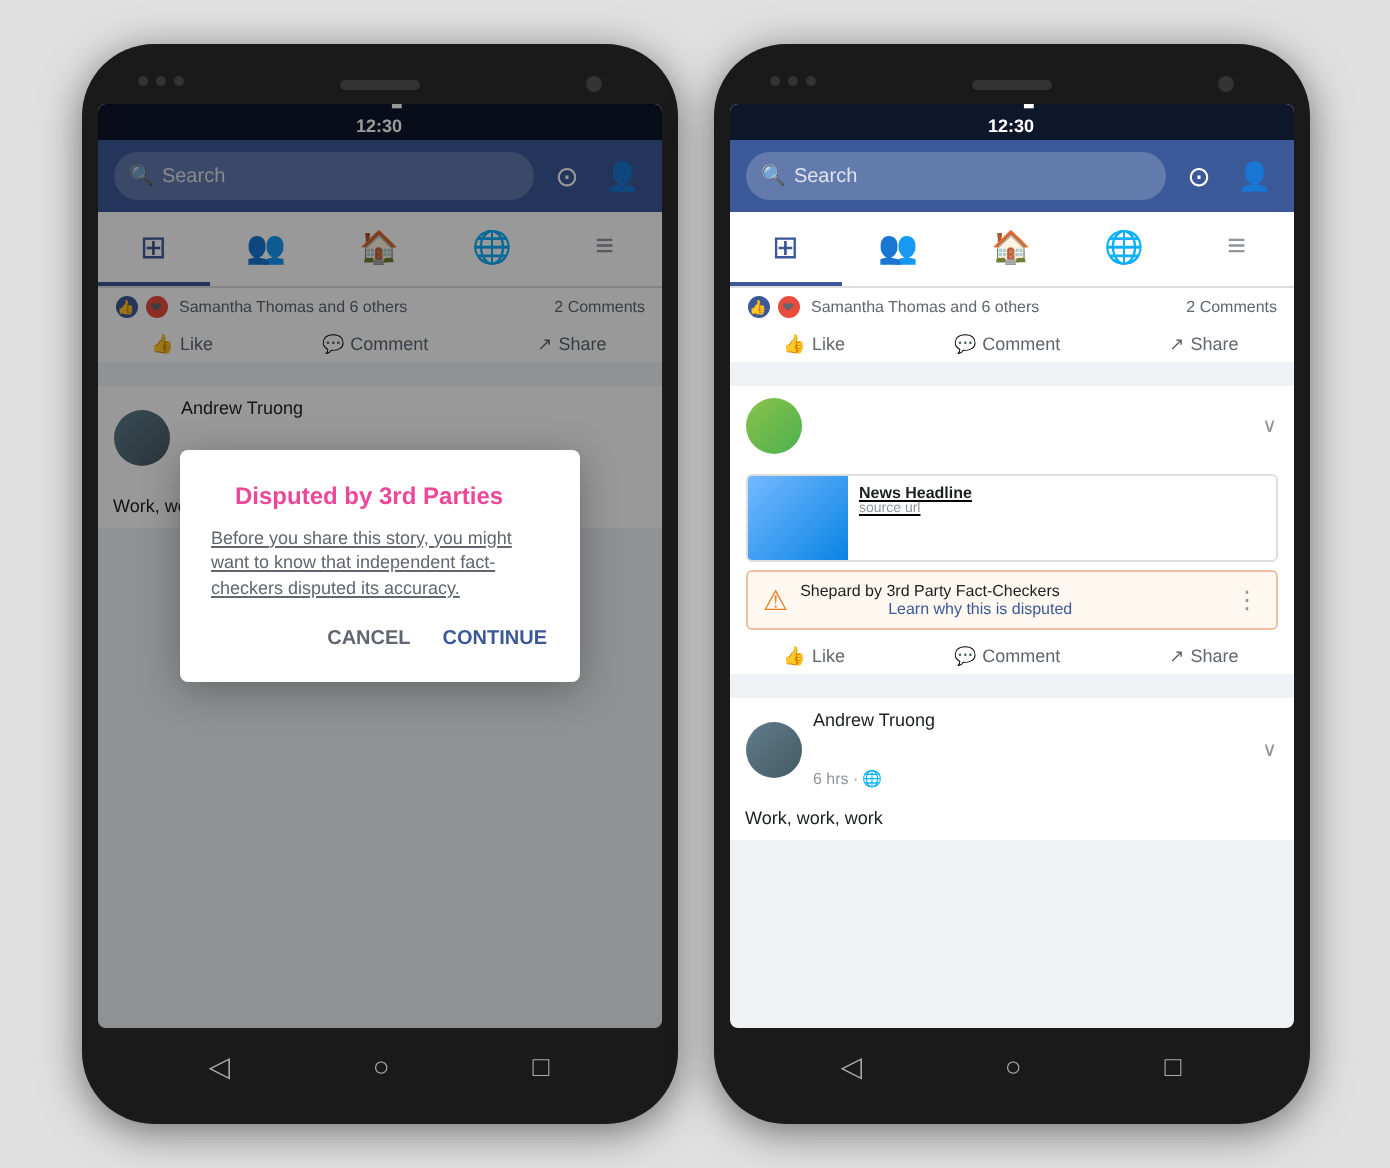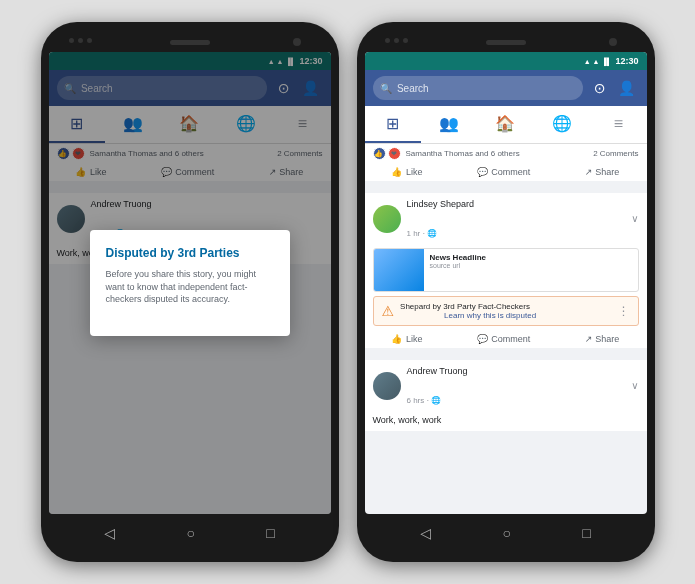--- a/index.html
+++ b/index.html
@@ -81,27 +81,28 @@
       align-items: center;
       padding: 4px 20px;
     }
     .nav-btn {
       color: #aaa;
       font-size: 14px;
       cursor: pointer;
     }
     
     .status-bar {
-      background: #0f766e;
+      background: #0f172a;
       display: flex;
       justify-content: flex-end;
       align-items: center;
       padding: 2px 8px;
       height: 18px;
       gap: 4px;
+      flex-direction: column;
     }
     .status-time {
       color: white;
       font-size: 9px;
       font-weight: bold;
     }
     .status-icons {
       display: flex;
       gap: 2px;
       align-items: center;
@@ -286,20 +287,21 @@
     }
     .news-thumb {
       width: 50px;
       height: 42px;
       background: linear-gradient(135deg, #74b9ff, #0984e3);
       flex-shrink: 0;
     }
     .news-info {
       padding: 4px 6px;
       flex: 1;
+      text-decoration: underline;
     }
     .news-title {
       font-size: 8px;
       font-weight: bold;
       color: #1c1e21;
     }
     .news-source {
       font-size: 7px;
       color: #90949c;
     }
@@ -316,28 +318,30 @@
     .dialog-box {
       background: white;
       border-radius: 4px;
       padding: 16px;
       width: 200px;
       box-shadow: 0 4px 20px rgba(0,0,0,0.3);
     }
     .dialog-title {
       font-size: 12px;
       font-weight: bold;
-      color: #0369a1;
+      color: #ec4899;
       margin-bottom: 8px;
+      margin-left: 12px;
     }
     .dialog-body {
       font-size: 9px;
       color: #606770;
       line-height: 1.4;
       margin-bottom: 14px;
+      text-decoration: underline;
     }
     .dialog-actions {
       display: flex;
       justify-content: flex-end;
       gap: 16px;
     }
     .dialog-cancel {
       font-size: 10px;
       color: #606770;
       font-weight: bold;
@@ -450,20 +454,24 @@
             </div>
           </div>
           <div class="post-content">Work, work, work</div>
         </div>
       </div>
 
       <div class="dialog-overlay">
         <div class="dialog-box">
           <div class="dialog-title">Disputed by 3rd Parties</div>
           <div class="dialog-body">Before you share this story, you might want to know that independent fact-checkers disputed its accuracy.</div>
+          <div class="dialog-actions">
+            <span class="dialog-cancel">CANCEL</span>
+            <span class="dialog-continue">CONTINUE</span>
+          </div>
         </div>
       </div>
     </div>
 
     <div class="phone-bottom">
       <span class="nav-btn">◁</span>
       <span class="nav-btn">○</span>
       <span class="nav-btn">□</span>
     </div>
   </div>
@@ -525,24 +533,20 @@
           </div>
         </div>
 
         <div class="post-divider"></div>
 
         <div class="post-card">
           <div class="post-header">
             <div class="avatar">
               <div class="avatar-img"></div>
             </div>
-            <div class="post-meta">
-              <div class="post-name">Lindsey Shepard</div>
-              <div class="post-time">1 hr · 🌐</div>
-            </div>
             <span class="chevron-down">∨</span>
           </div>
 
           <div class="news-link">
             <div class="news-thumb"></div>
             <div class="news-info">
               <div class="news-title">News Headline</div>
               <div class="news-source">source url</div>
             </div>
           </div>

